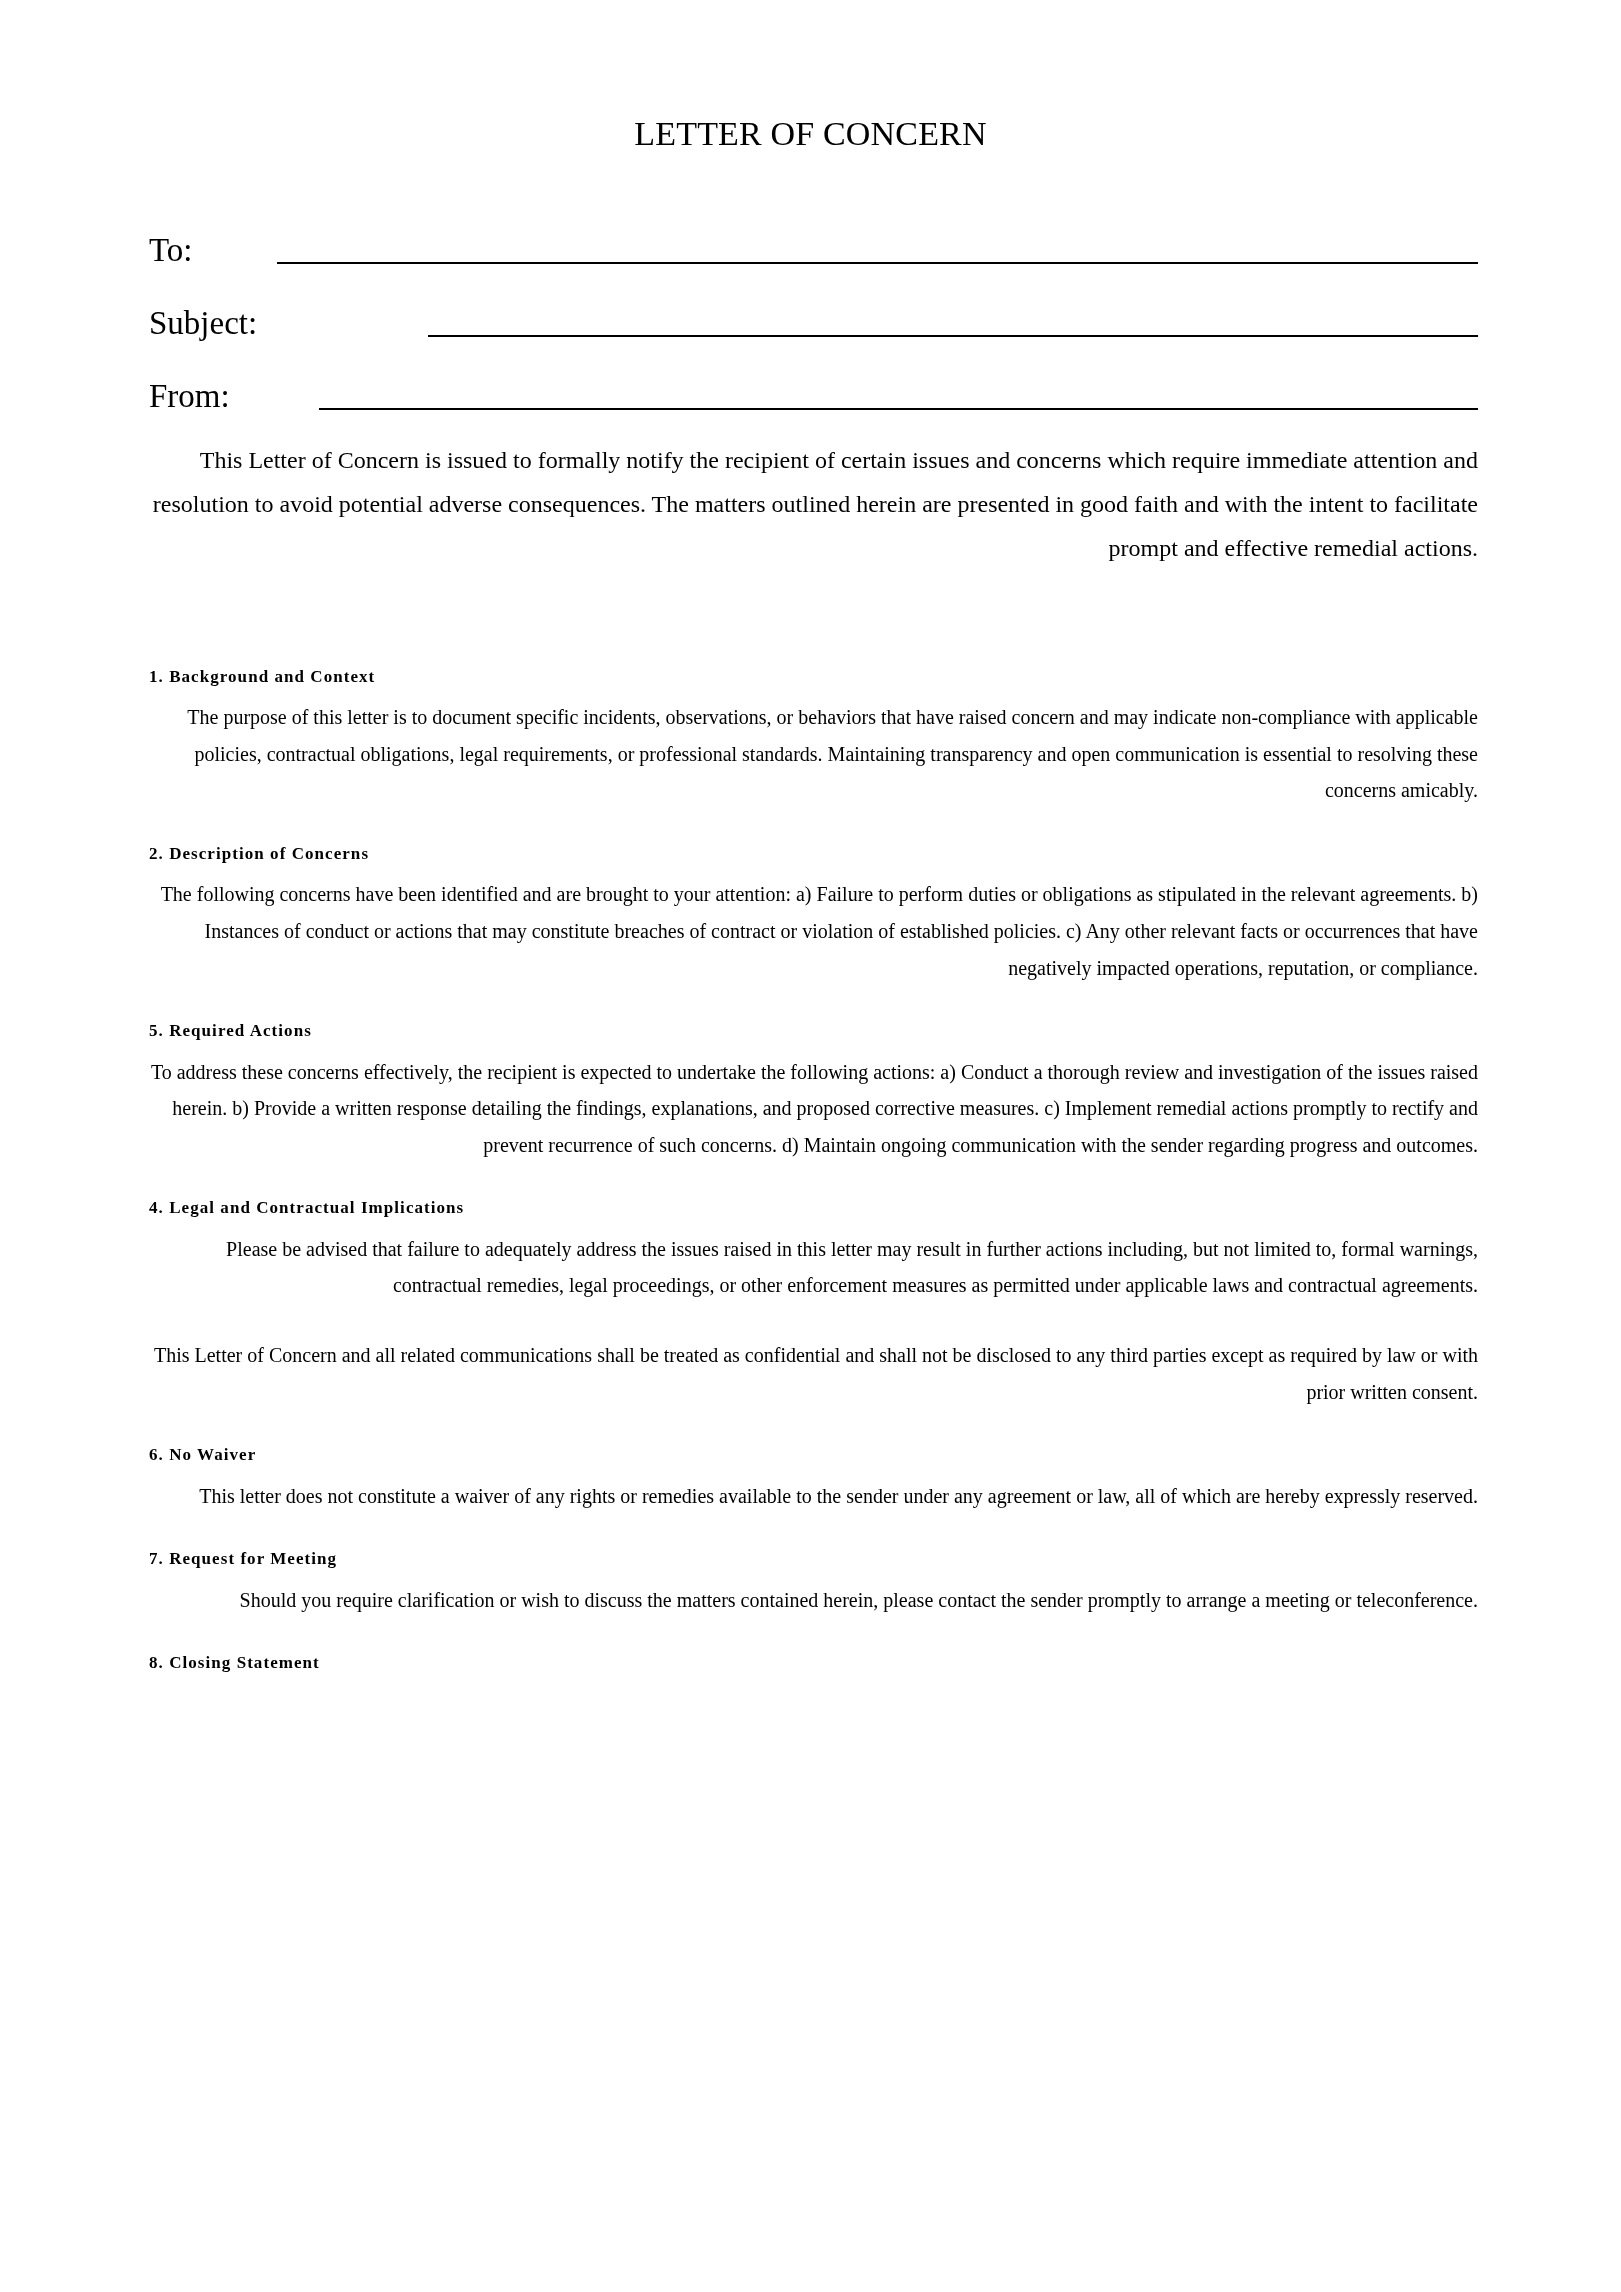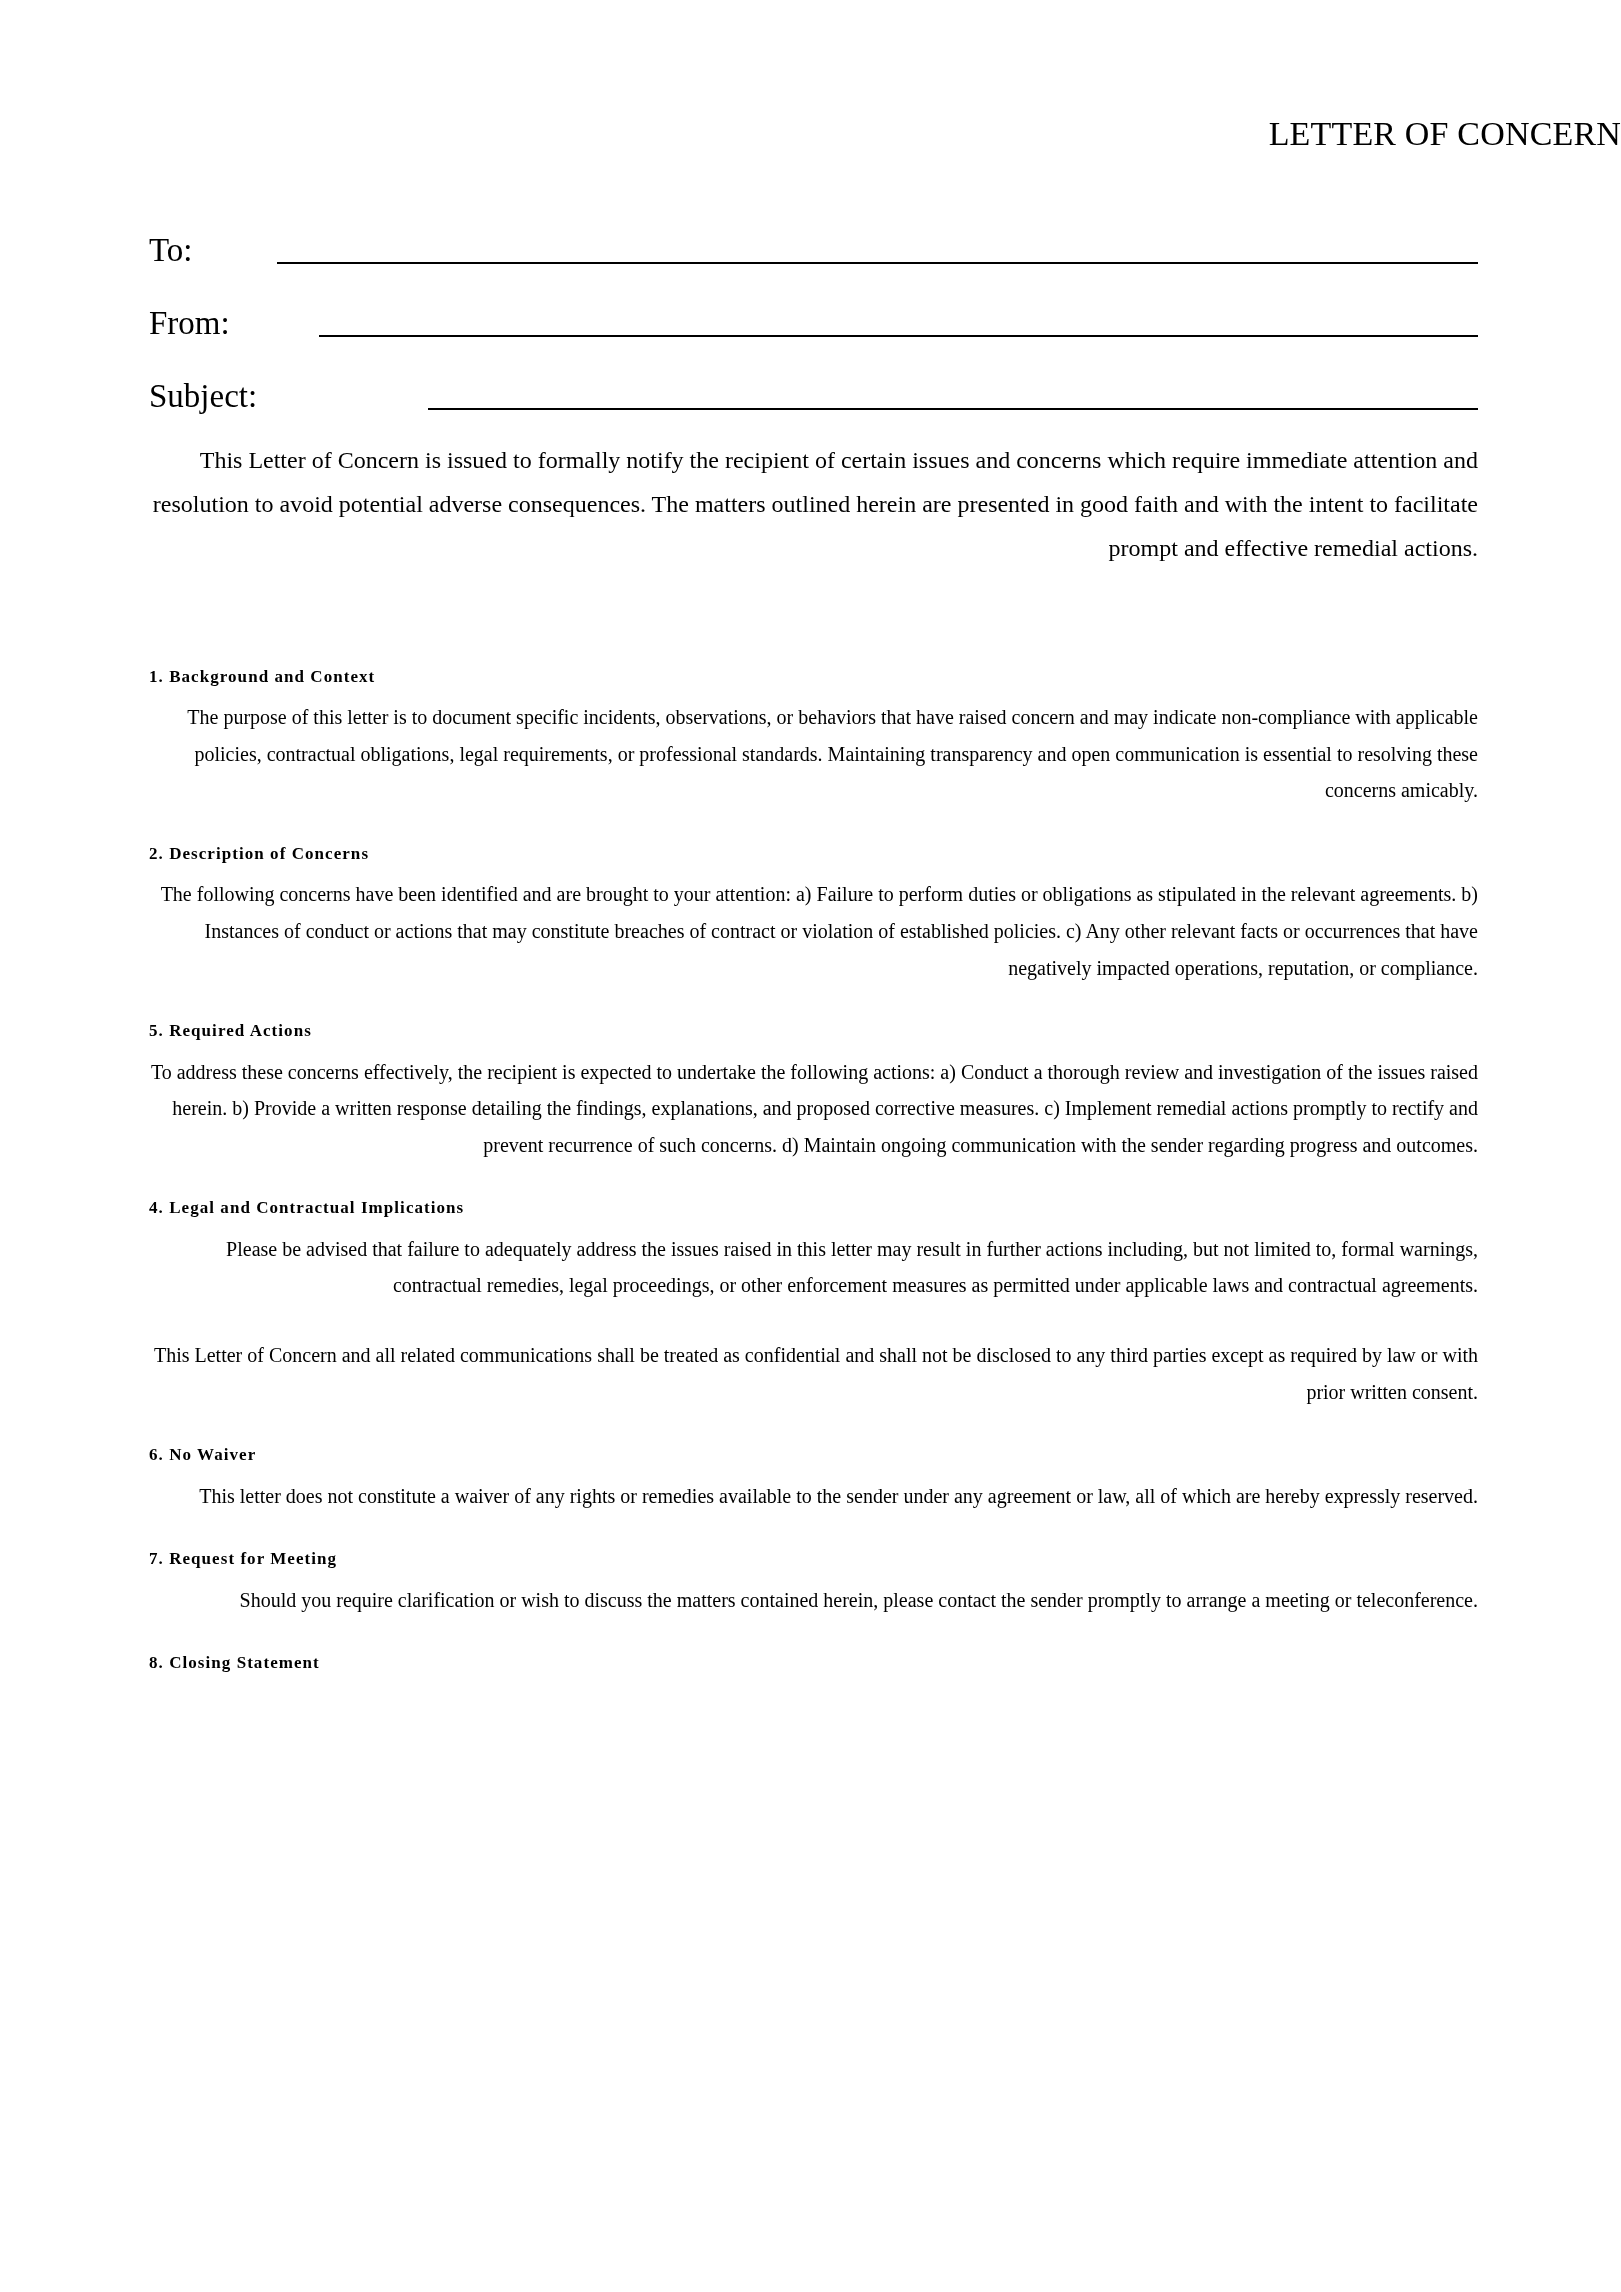--- a/index.html
+++ b/index.html
@@ -22,21 +22,21 @@
     overflow: hidden;
     box-sizing: border-box;
   }
 
   
   .doc-title {
     position: absolute;
     top: 114px;
     left: 0;
     width: 1621px;
-    text-align: right;
+    text-align: center;
     font-size: 34px;
     line-height: 1.2;
     letter-spacing: 0.005em;
     font-weight: normal;
     margin: 0;
   }
 
   
   .fields {
     position: absolute;
@@ -107,27 +107,27 @@
 
   <h1 class="doc-title">LETTER OF CONCERN</h1>
 
   <div class="fields">
 
     <div class="field-row r-to">
       <span class="field-label">To:</span>
       <span class="field-rule"></span>
     </div>
 
-    <div class="field-row r-from">
-      <span class="field-label">From:</span>
+    <div class="field-row r-subj">
+      <span class="field-label">Subject:</span>
       <span class="field-rule"></span>
     </div>
 
-    <div class="field-row r-subj">
-      <span class="field-label">Subject:</span>
+    <div class="field-row r-from">
+      <span class="field-label">From:</span>
       <span class="field-rule"></span>
     </div>
 
   </div>
 
   <div class="body-block">
 
     <p class="intro">This Letter of Concern is issued to formally notify the recipient of certain issues and concerns which require immediate attention and resolution to avoid potential adverse consequences. The matters outlined herein are presented in good faith and with the intent to facilitate prompt and effective remedial actions.</p>
 
     <div class="section">

